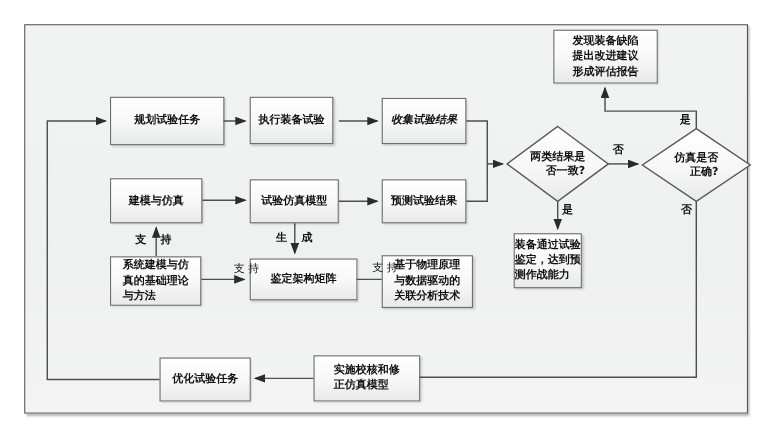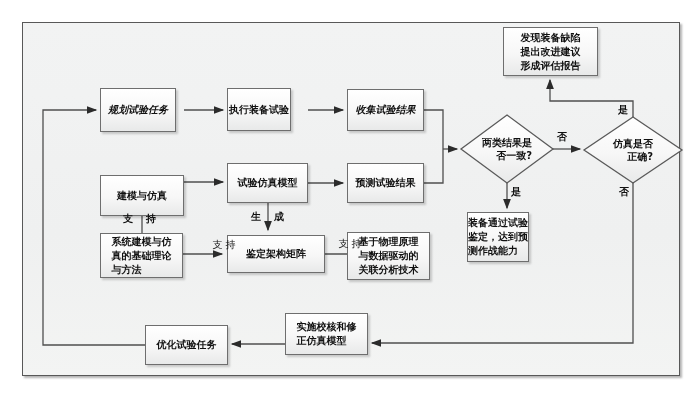--- a/index.html
+++ b/index.html
@@ -78,27 +78,27 @@
       <polyline points="183,254 222,254" marker-end="url(#arrow)"></polyline>
       <polyline points="347,254 313,254" marker-end="url(#arrow)"></polyline>
     </g>
 
     <g stroke="#5a5a5a" stroke-width="1.3" fill="url(#boxGrad)">
       <polygon points="507,115 553,149 507,183 461,149"></polygon>
       <polygon points="633,117 682,150 633,183 584,150"></polygon>
     </g>
   </svg>
 
-  <div class="node" style="left:100px;top:88px;width:76px;height:44px;font-style:italic;">规划试验任务</div>
+  <div class="node" style="left:100px;top:88px;width:104px;height:44px;">规划试验任务</div>
 
-  <div class="node" style="left:227px;top:88px;width:64px;height:43px;">执行装备试验</div>
+  <div class="node" style="left:227px;top:88px;width:76px;height:43px;">执行装备试验</div>
 
   <div class="node" style="left:347px;top:89px;width:77px;height:42px;font-style:italic;">收集试验结果</div>
 
-  <div class="node" style="left:100px;top:162px;width:84px;height:41px;margin-top:13px;">建模与仿真</div>
+  <div class="node" style="left:100px;top:162px;width:84px;height:41px;">建模与仿真</div>
 
   <div class="node" style="left:347px;top:163px;width:77px;height:40px;">预测试验结果</div>
 
   <div class="node" style="left:227px;top:163px;width:81px;height:40px;">试验仿真模型</div>
 
   <div class="node" style="left:503px;top:27px;width:95px;height:49px;">发现装备缺陷
 提出改进建议
 形成评估报告</div>
 
   <div class="node" style="left:467px;top:212px;width:62px;height:50px;">装备通过试验
@@ -110,21 +110,21 @@
 与方法</div>
 
   <div class="node" style="left:227px;top:235px;width:98px;height:38px;">鉴定架构矩阵</div>
 
   <div class="node" style="left:145px;top:325px;width:83px;height:40px;">优化试验任务</div>
 
   <div class="node" style="left:347px;top:232px;width:83px;height:48px;">基于物理原理
 与数据驱动的
 关联分析技术</div>
 
-  <div class="node" style="left:285px;top:313px;width:83px;height:42px;">实施校核和修
+  <div class="node" style="left:285px;top:323px;width:97px;height:42px;">实施校核和修
 正仿真模型</div>
 
   <div class="dtext" style="left:461px;top:115px;width:92px;height:68px;">两类结果是
 否一致?</div>
 
   <div class="dtext" style="left:584px;top:117px;width:98px;height:66px;">仿真是否
 正确?</div>
 
   <div class="elabel" style="left:557px;top:131px;">否</div>
 

